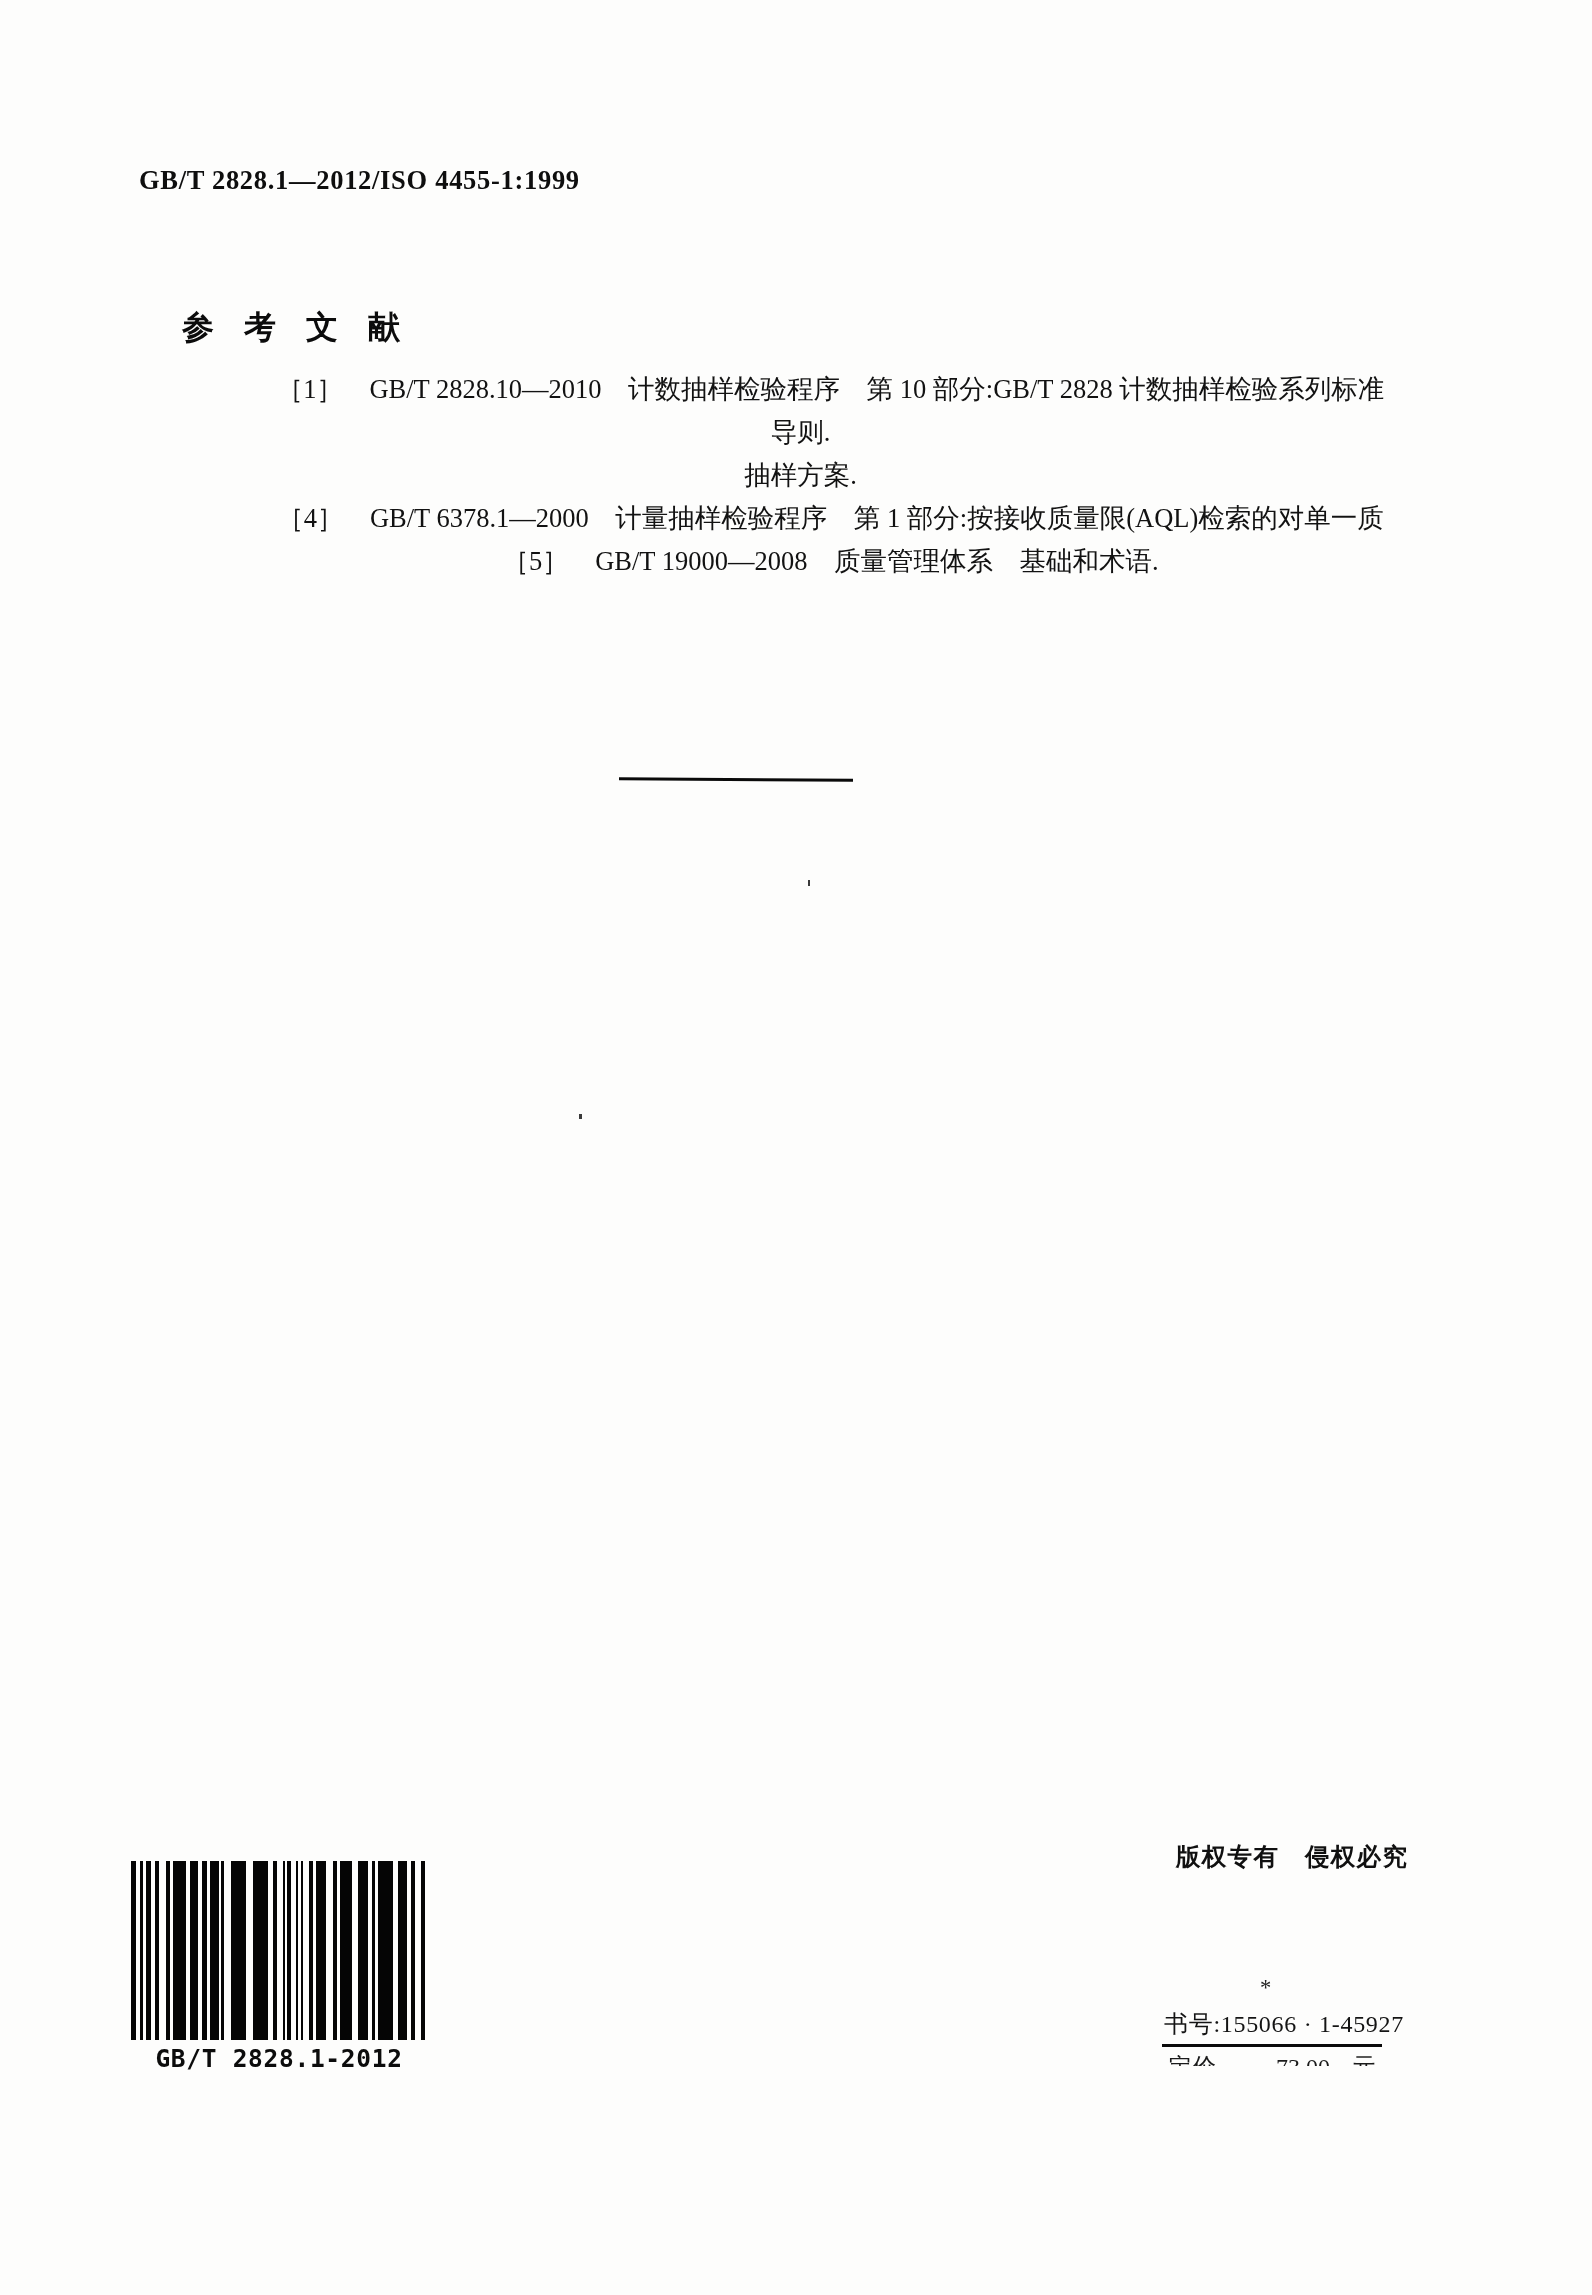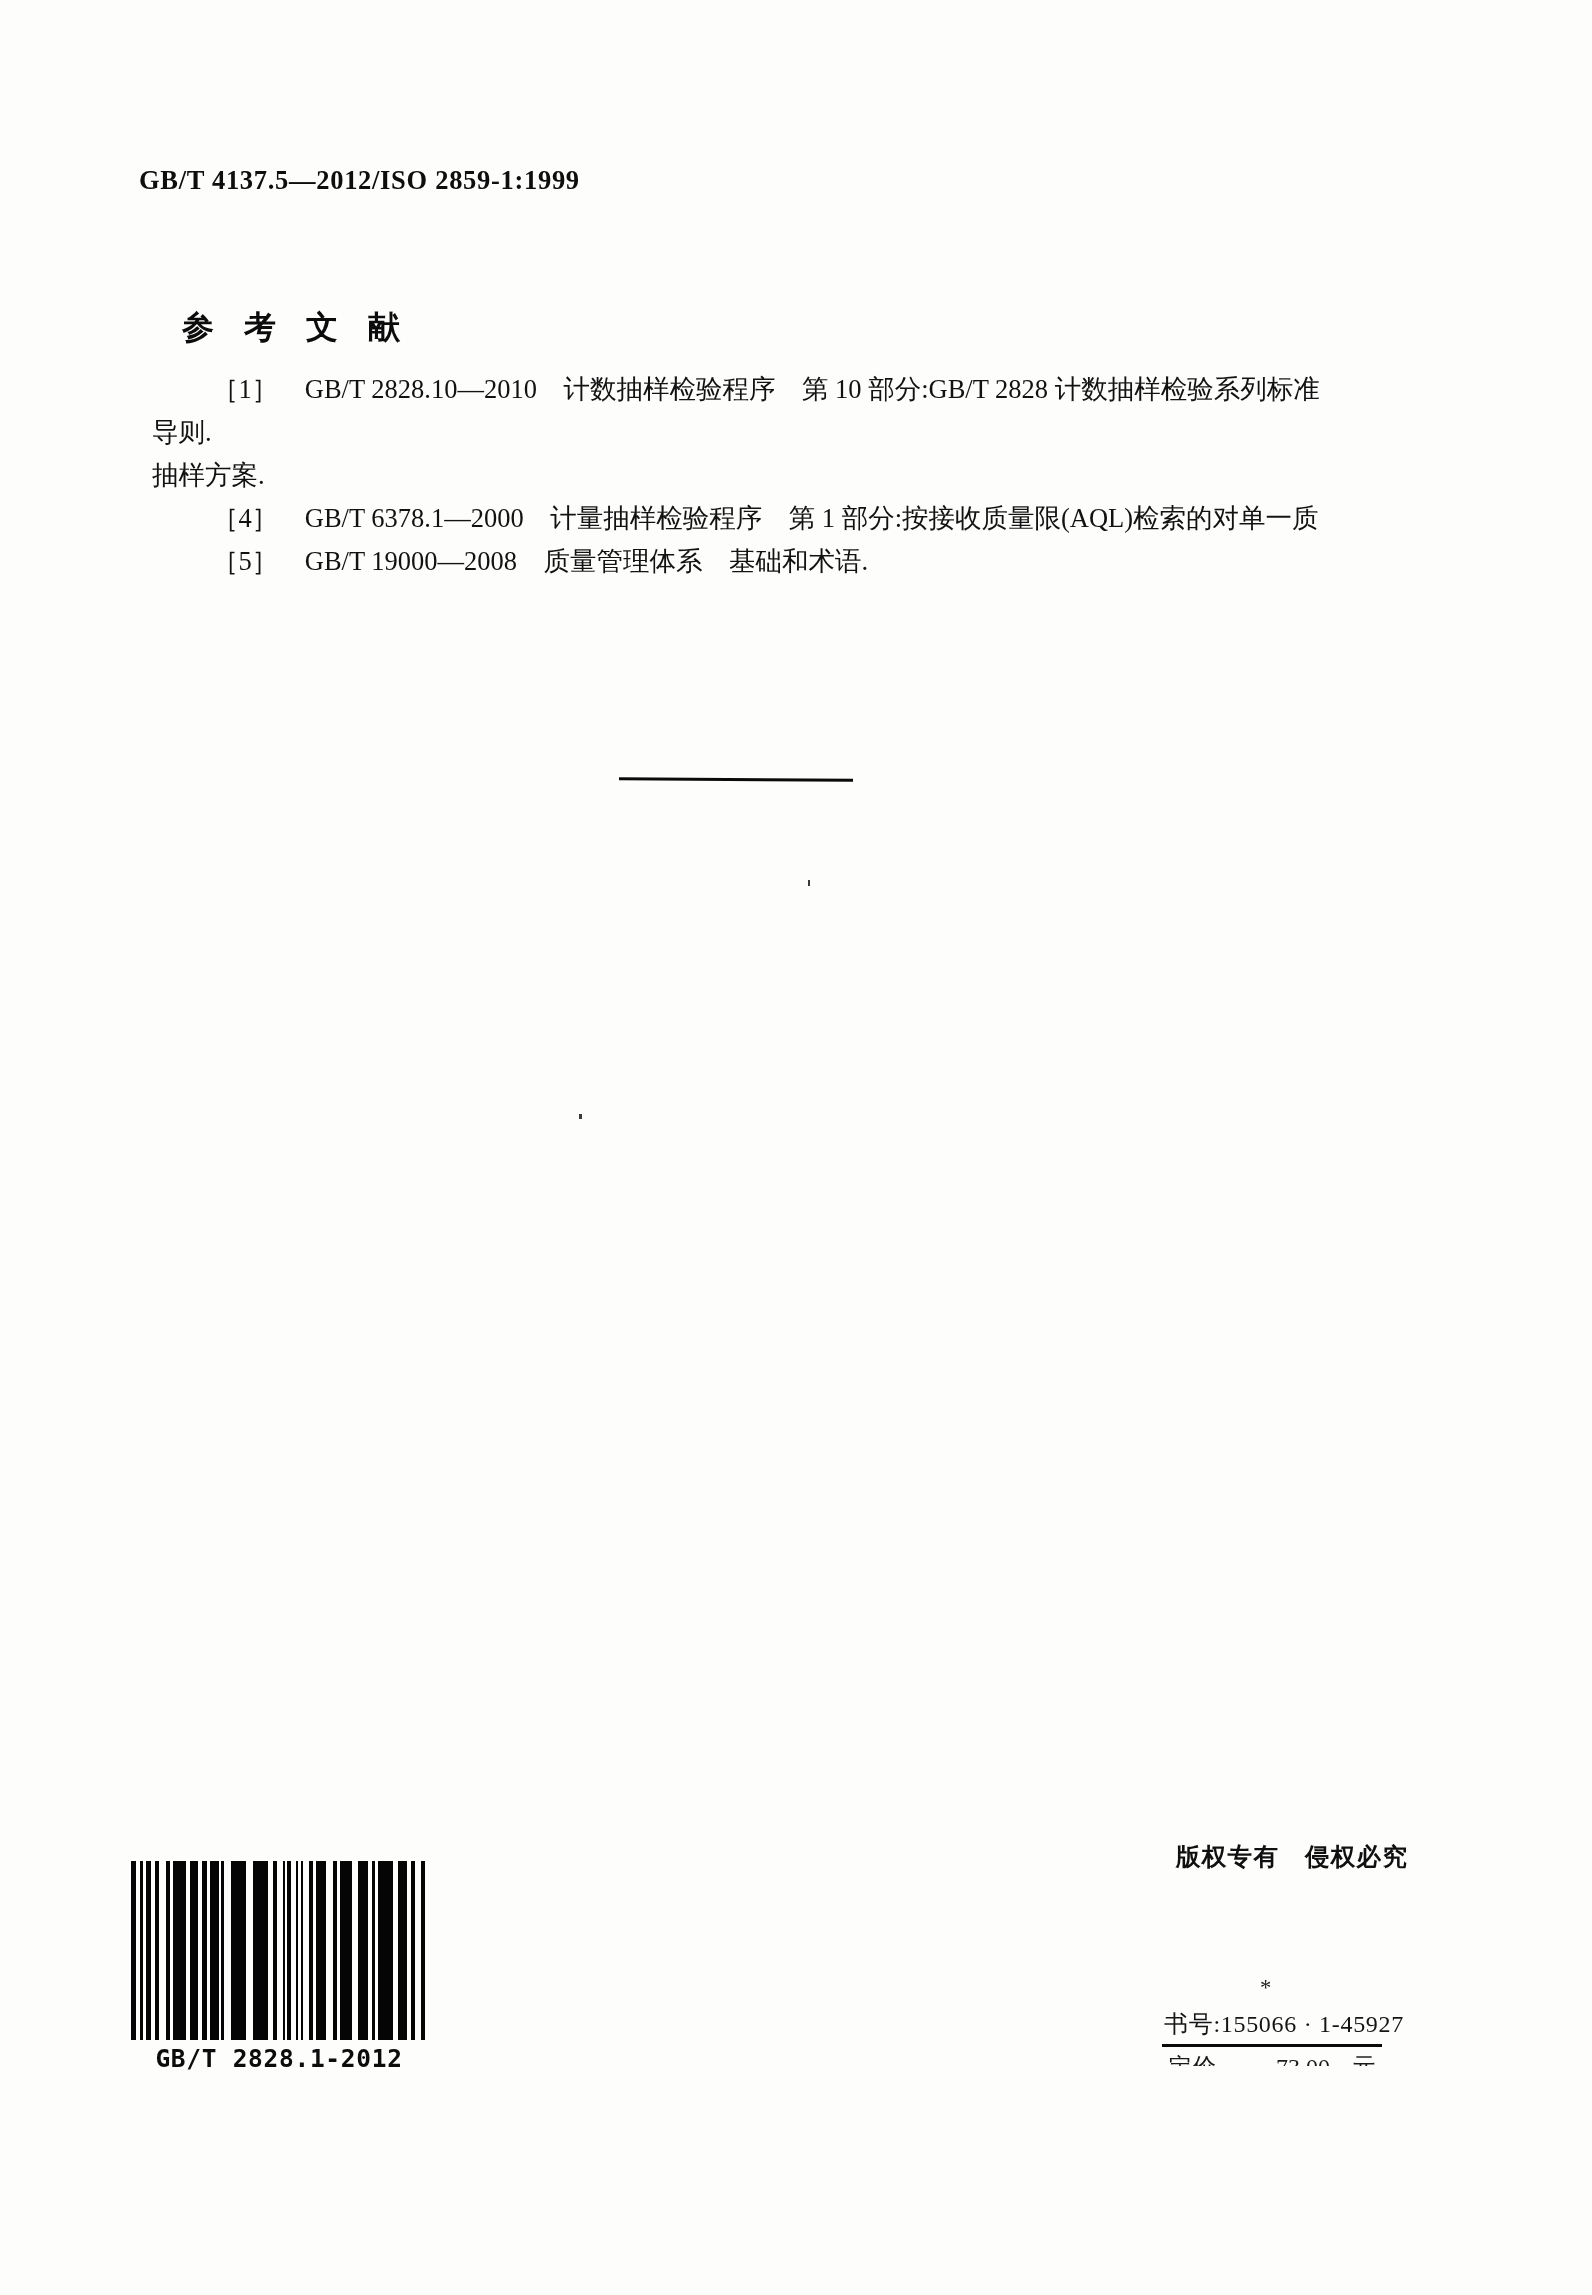--- a/index.html
+++ b/index.html
@@ -39,21 +39,21 @@
   .refs {
     position: absolute;
     left: 152px;
     top: 368px;
     width: 1297px;
     font-size: 26.5px;
     line-height: 43px;
     color: #121212;
     font-family: "Liberation Serif", "DejaVu Serif", serif;
   }
-  .ref-line { white-space: nowrap; }
+  .ref-line { white-space: nowrap; text-align: center; }
   .ref-line.indent { padding-left: 60px; }
   .end-rule {
     position: absolute;
     left: 619px;
     top: 778px;
     width: 234px;
     height: 3.3px;
     background: #0a0a0a;
     transform: rotate(0.35deg);
   }
@@ -144,21 +144,21 @@
   
   .speck { position: absolute; background: #3a3a3a; }
   .speck-1 { left: 808px; top: 880px; width: 2px;  height: 6px; }
   .speck-2 { left: 579px;  top: 1114px; width: 2.6px;  height: 4.6px; }
 </style>
 </head>
 <body>
 
 <div class="page">
 
-  <div class="std-header">GB/T 4137.5—2012/ISO 2859-1:1999</div>
+  <div class="std-header">GB/T 2828.1—2012/ISO 4455-1:1999</div>
 
   <div class="section-title">参考文献</div>
 
   <div class="refs">
     <div class="ref-line indent">［1］　GB/T 2828.10—2010　计数抽样检验程序　第 10 部分:GB/T 2828 计数抽样检验系列标准</div>
     <div class="ref-line">导则.</div>
     <div class="ref-line">抽样方案.</div>
     <div class="ref-line indent">［4］　GB/T 6378.1—2000　计量抽样检验程序　第 1 部分:按接收质量限(AQL)检索的对单一质</div>
     <div class="ref-line indent">［5］　GB/T 19000—2008　质量管理体系　基础和术语.</div>
   </div>

